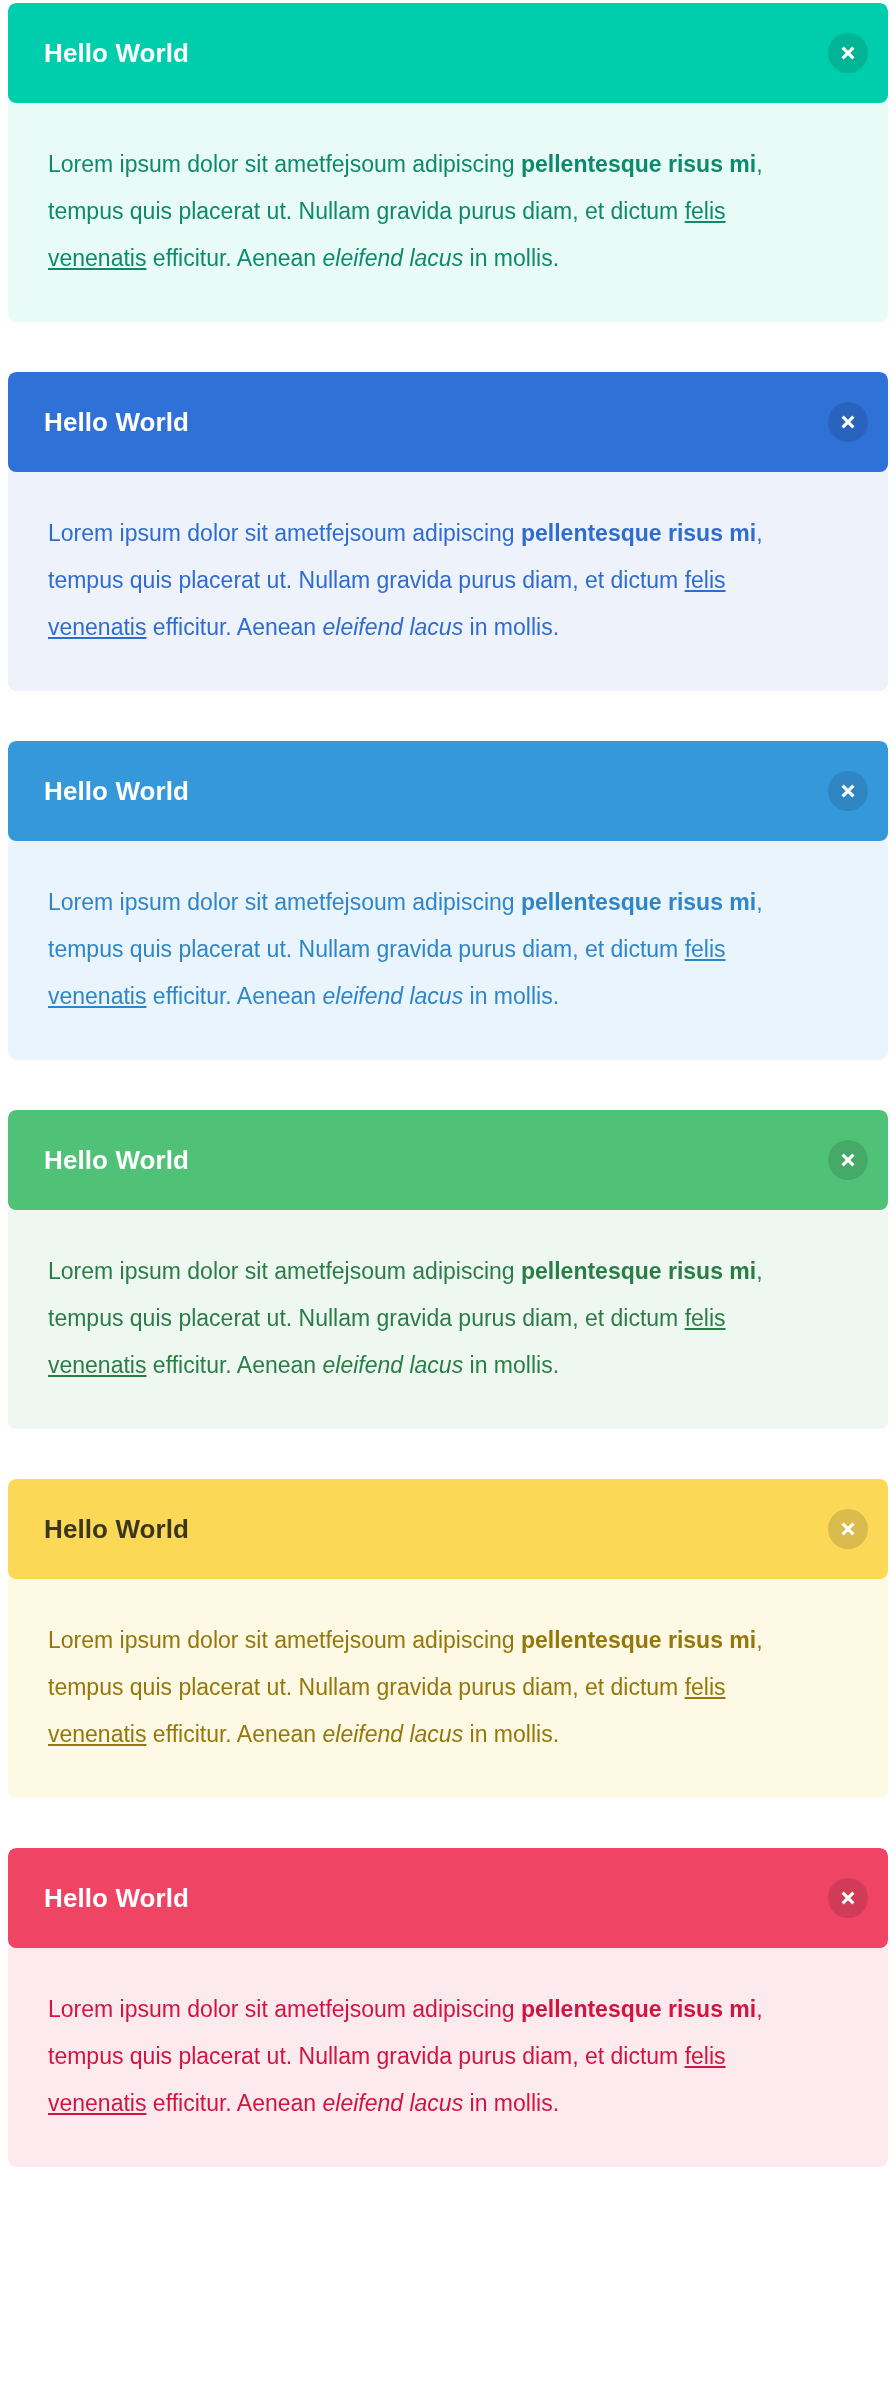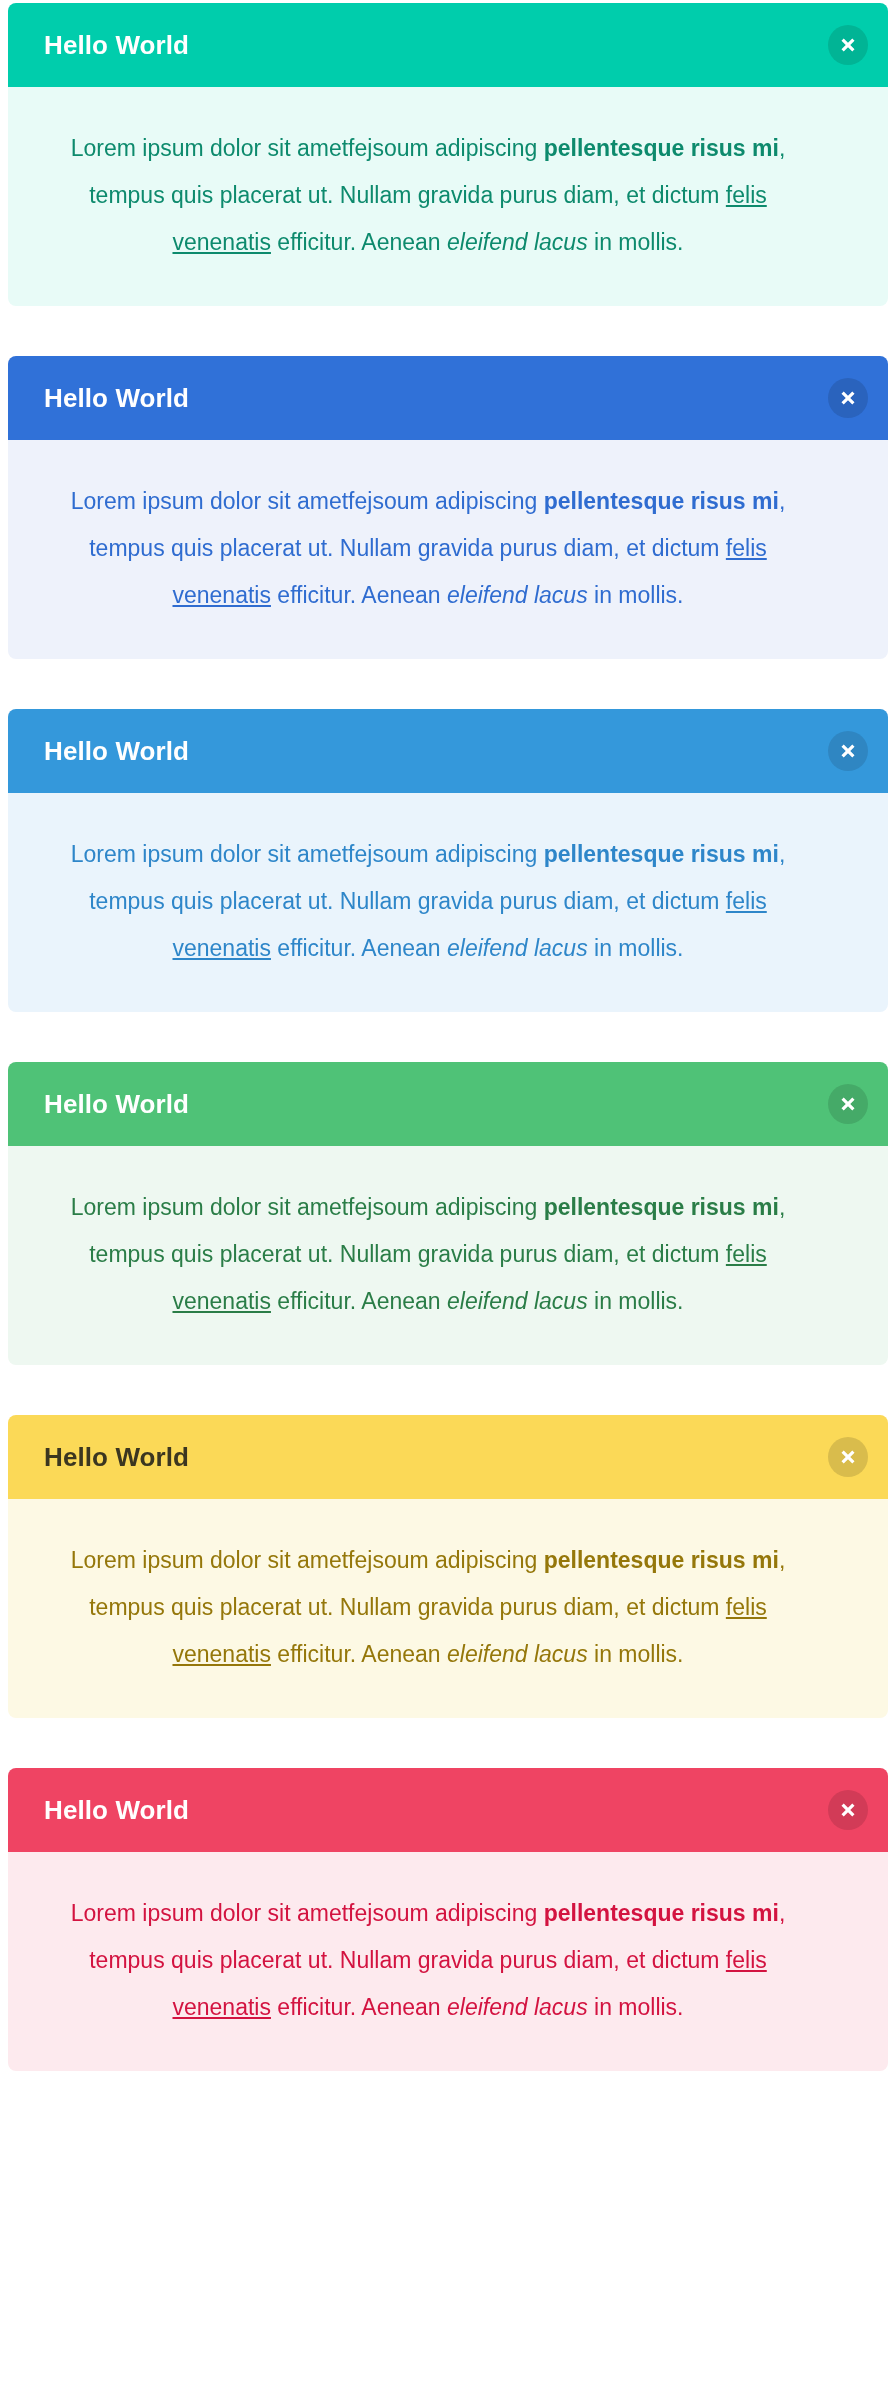--- a/index.html
+++ b/index.html
@@ -17,24 +17,25 @@
   .alert {
     width: 880px;
     margin: 0 8px 50px 8px;
     border-radius: 8px;
     overflow: hidden;
   }
   .alert:last-child { margin-bottom: 0; }
 
   .alert-header {
     position: relative;
-    height: 84px;
+    height: 100px;
     display: flex;
     align-items: center;
     padding: 16px 36px;
+    border-radius: 8px;
   }
   .alert-title {
     font-size: 26px;
     font-weight: bold;
     letter-spacing: 0.1px;
     line-height: 1;
   }
   .close-btn {
     position: absolute;
     right: 20px;
@@ -50,21 +51,21 @@
     cursor: pointer;
     padding: 0;
   }
   .close-btn svg { display: block; }
 
   .alert-body {
     padding: 38px 40px 40px 40px;
     font-size: 23px;
     line-height: 47px;
   }
-  .alert-body p { margin: 0; max-width: 760px; text-align: center; }
+  .alert-body p { margin: 0; max-width: 760px; }
   .alert-body b { font-weight: bold; }
   .alert-body i { font-style: italic; }
   .alert-body a {
     text-decoration: underline;
     color: inherit;
   }
 
   
   .v-teal   .alert-header { background: #00cdac; }
   .v-teal   .alert-title  { color: #ffffff; }

